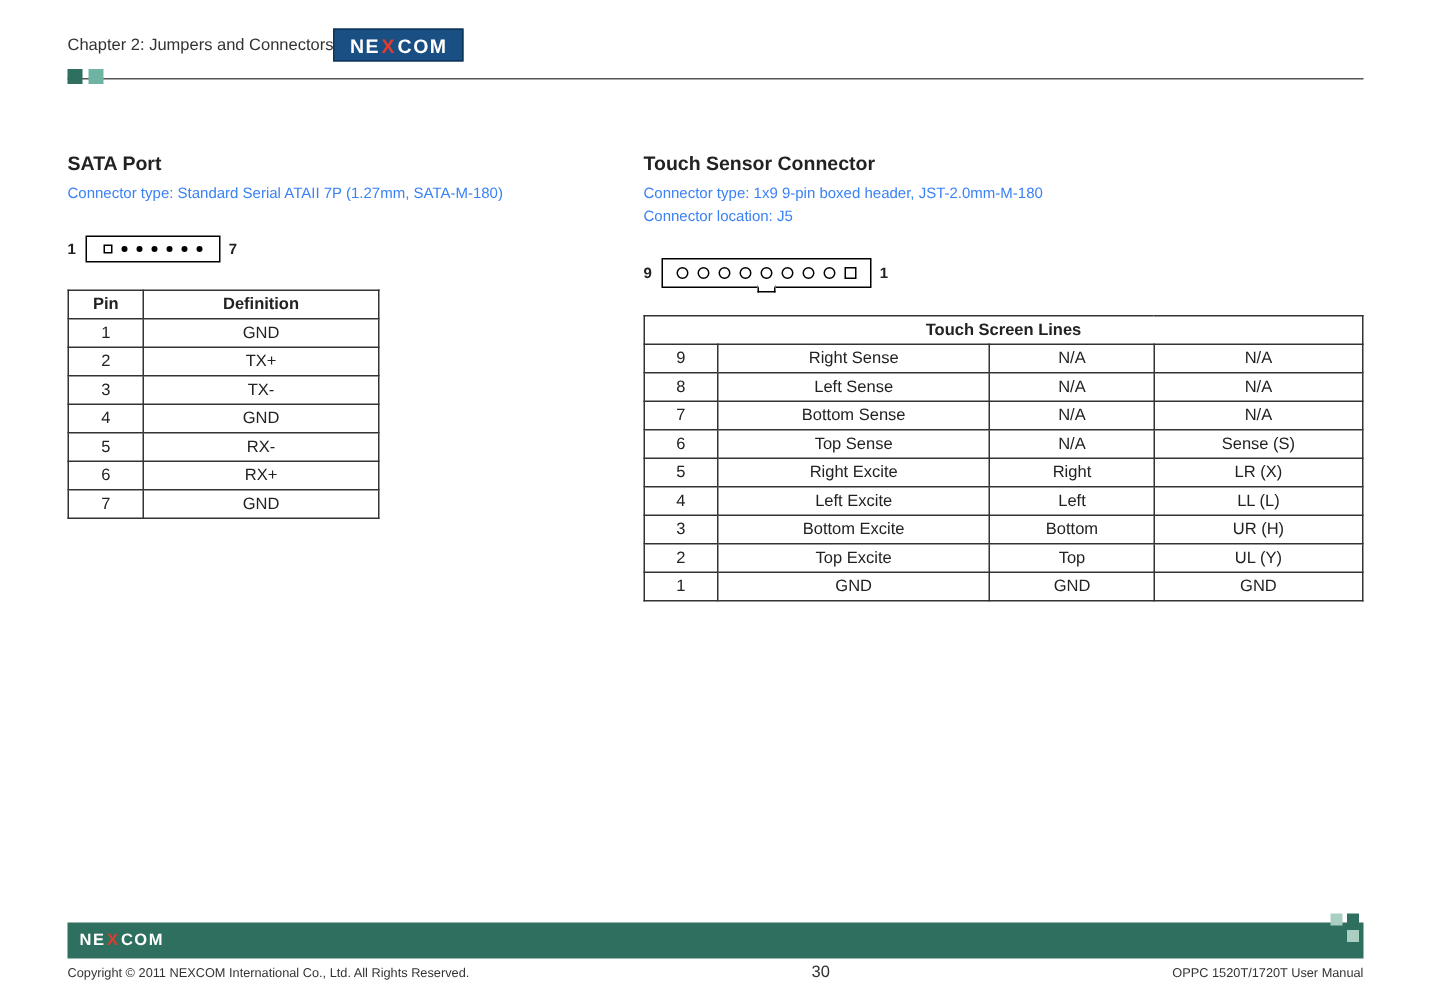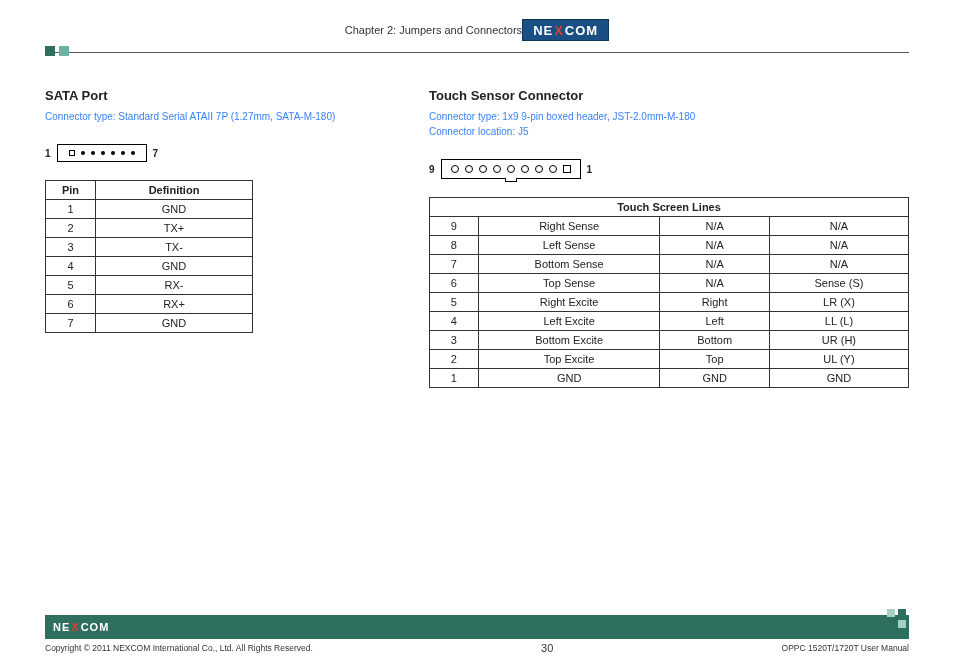--- a/index.html
+++ b/index.html
@@ -10,21 +10,21 @@
     height: 672px;
     position: relative;
     color: #222;
   }
   .page {
     position: absolute;
     left: 45px; right: 45px; top: 18px; bottom: 18px;
   }
   .header {
     display: flex;
-    justify-content: center;
+    justify-content: flex-start;
     align-items: center;
     height: 24px;
   }
   .chapter {
     font-size: 11px;
     color: #333;
   }
   .logo-box {
     background: #1a4f84;
     color: #fff;
@@ -57,21 +57,21 @@
   .rule-sq {
     position: absolute;
     top: 0;
     width: 10px; height: 10px;
   }
   .sq1 { left: 0; background: #2e6f5f; }
   .sq2 { left: 14px; background: #6fb4a2; }
   .content {
     display: flex;
     gap: 60px;
-    margin-top: 28px;
+    margin-top: 41px;
   }
   .col { flex: 1; }
   .section-title {
     font-weight: bold;
     font-size: 13px;
     margin-bottom: 6px;
   }
   .desc {
     font-size: 10px;
     line-height: 1.5;

